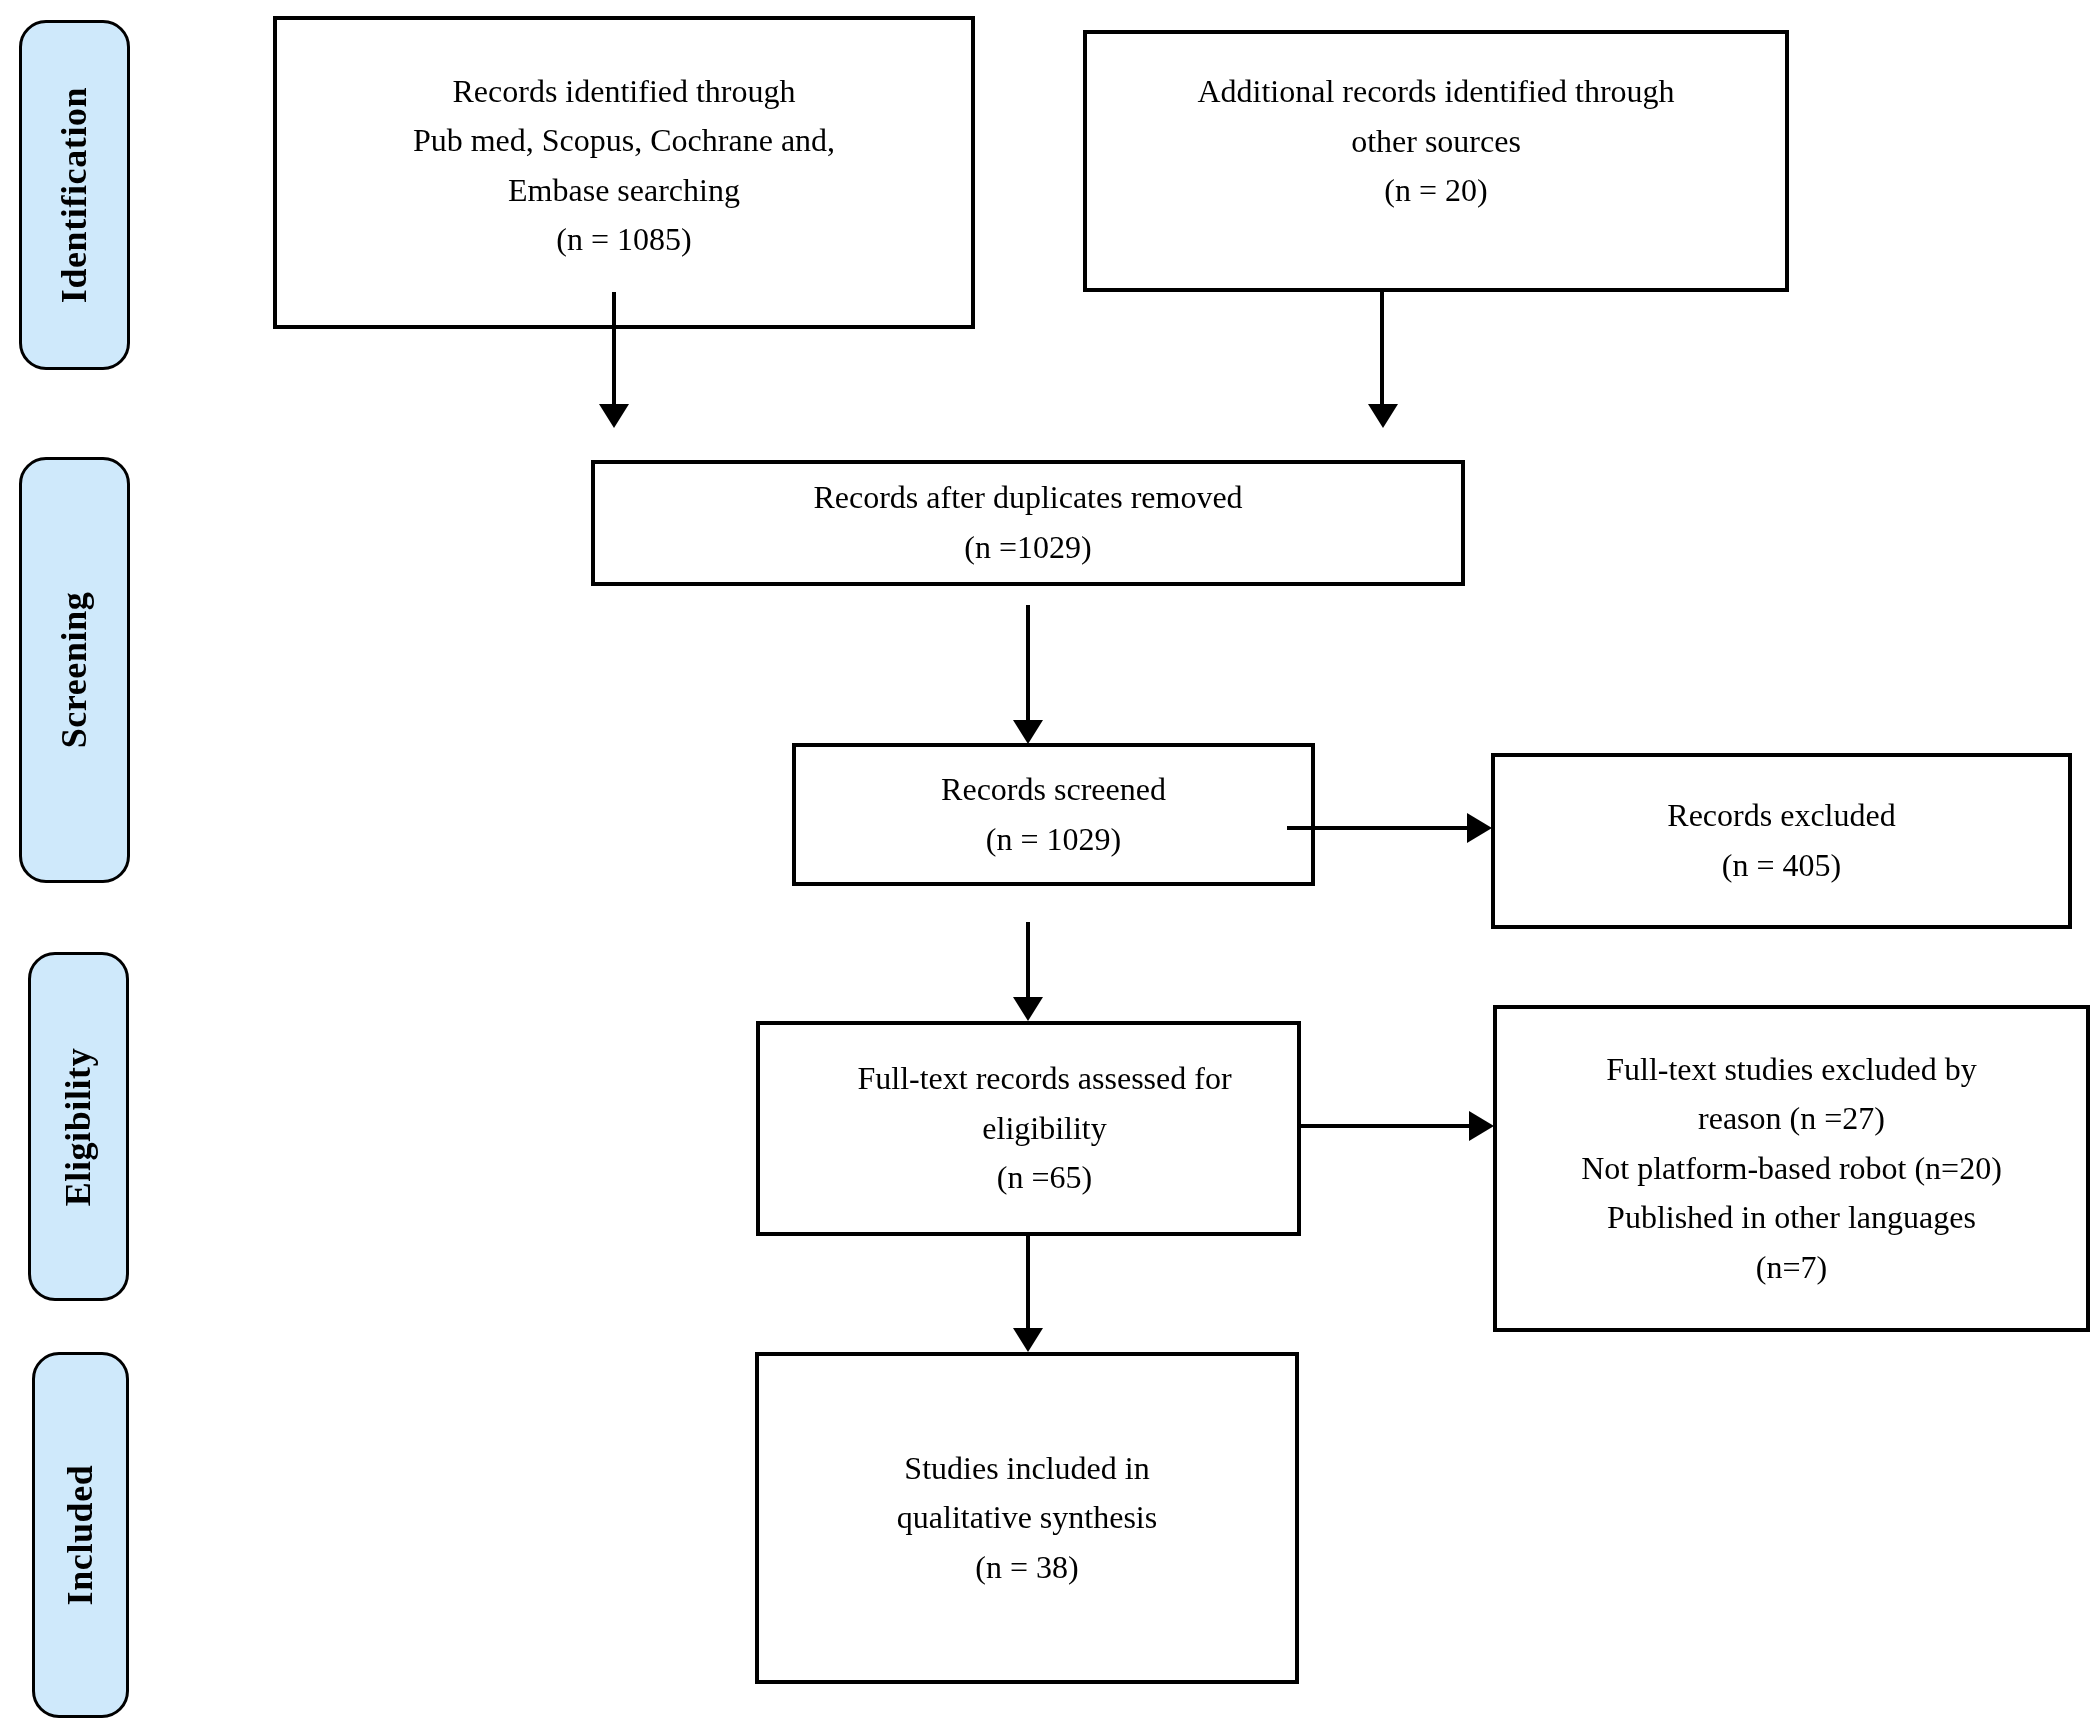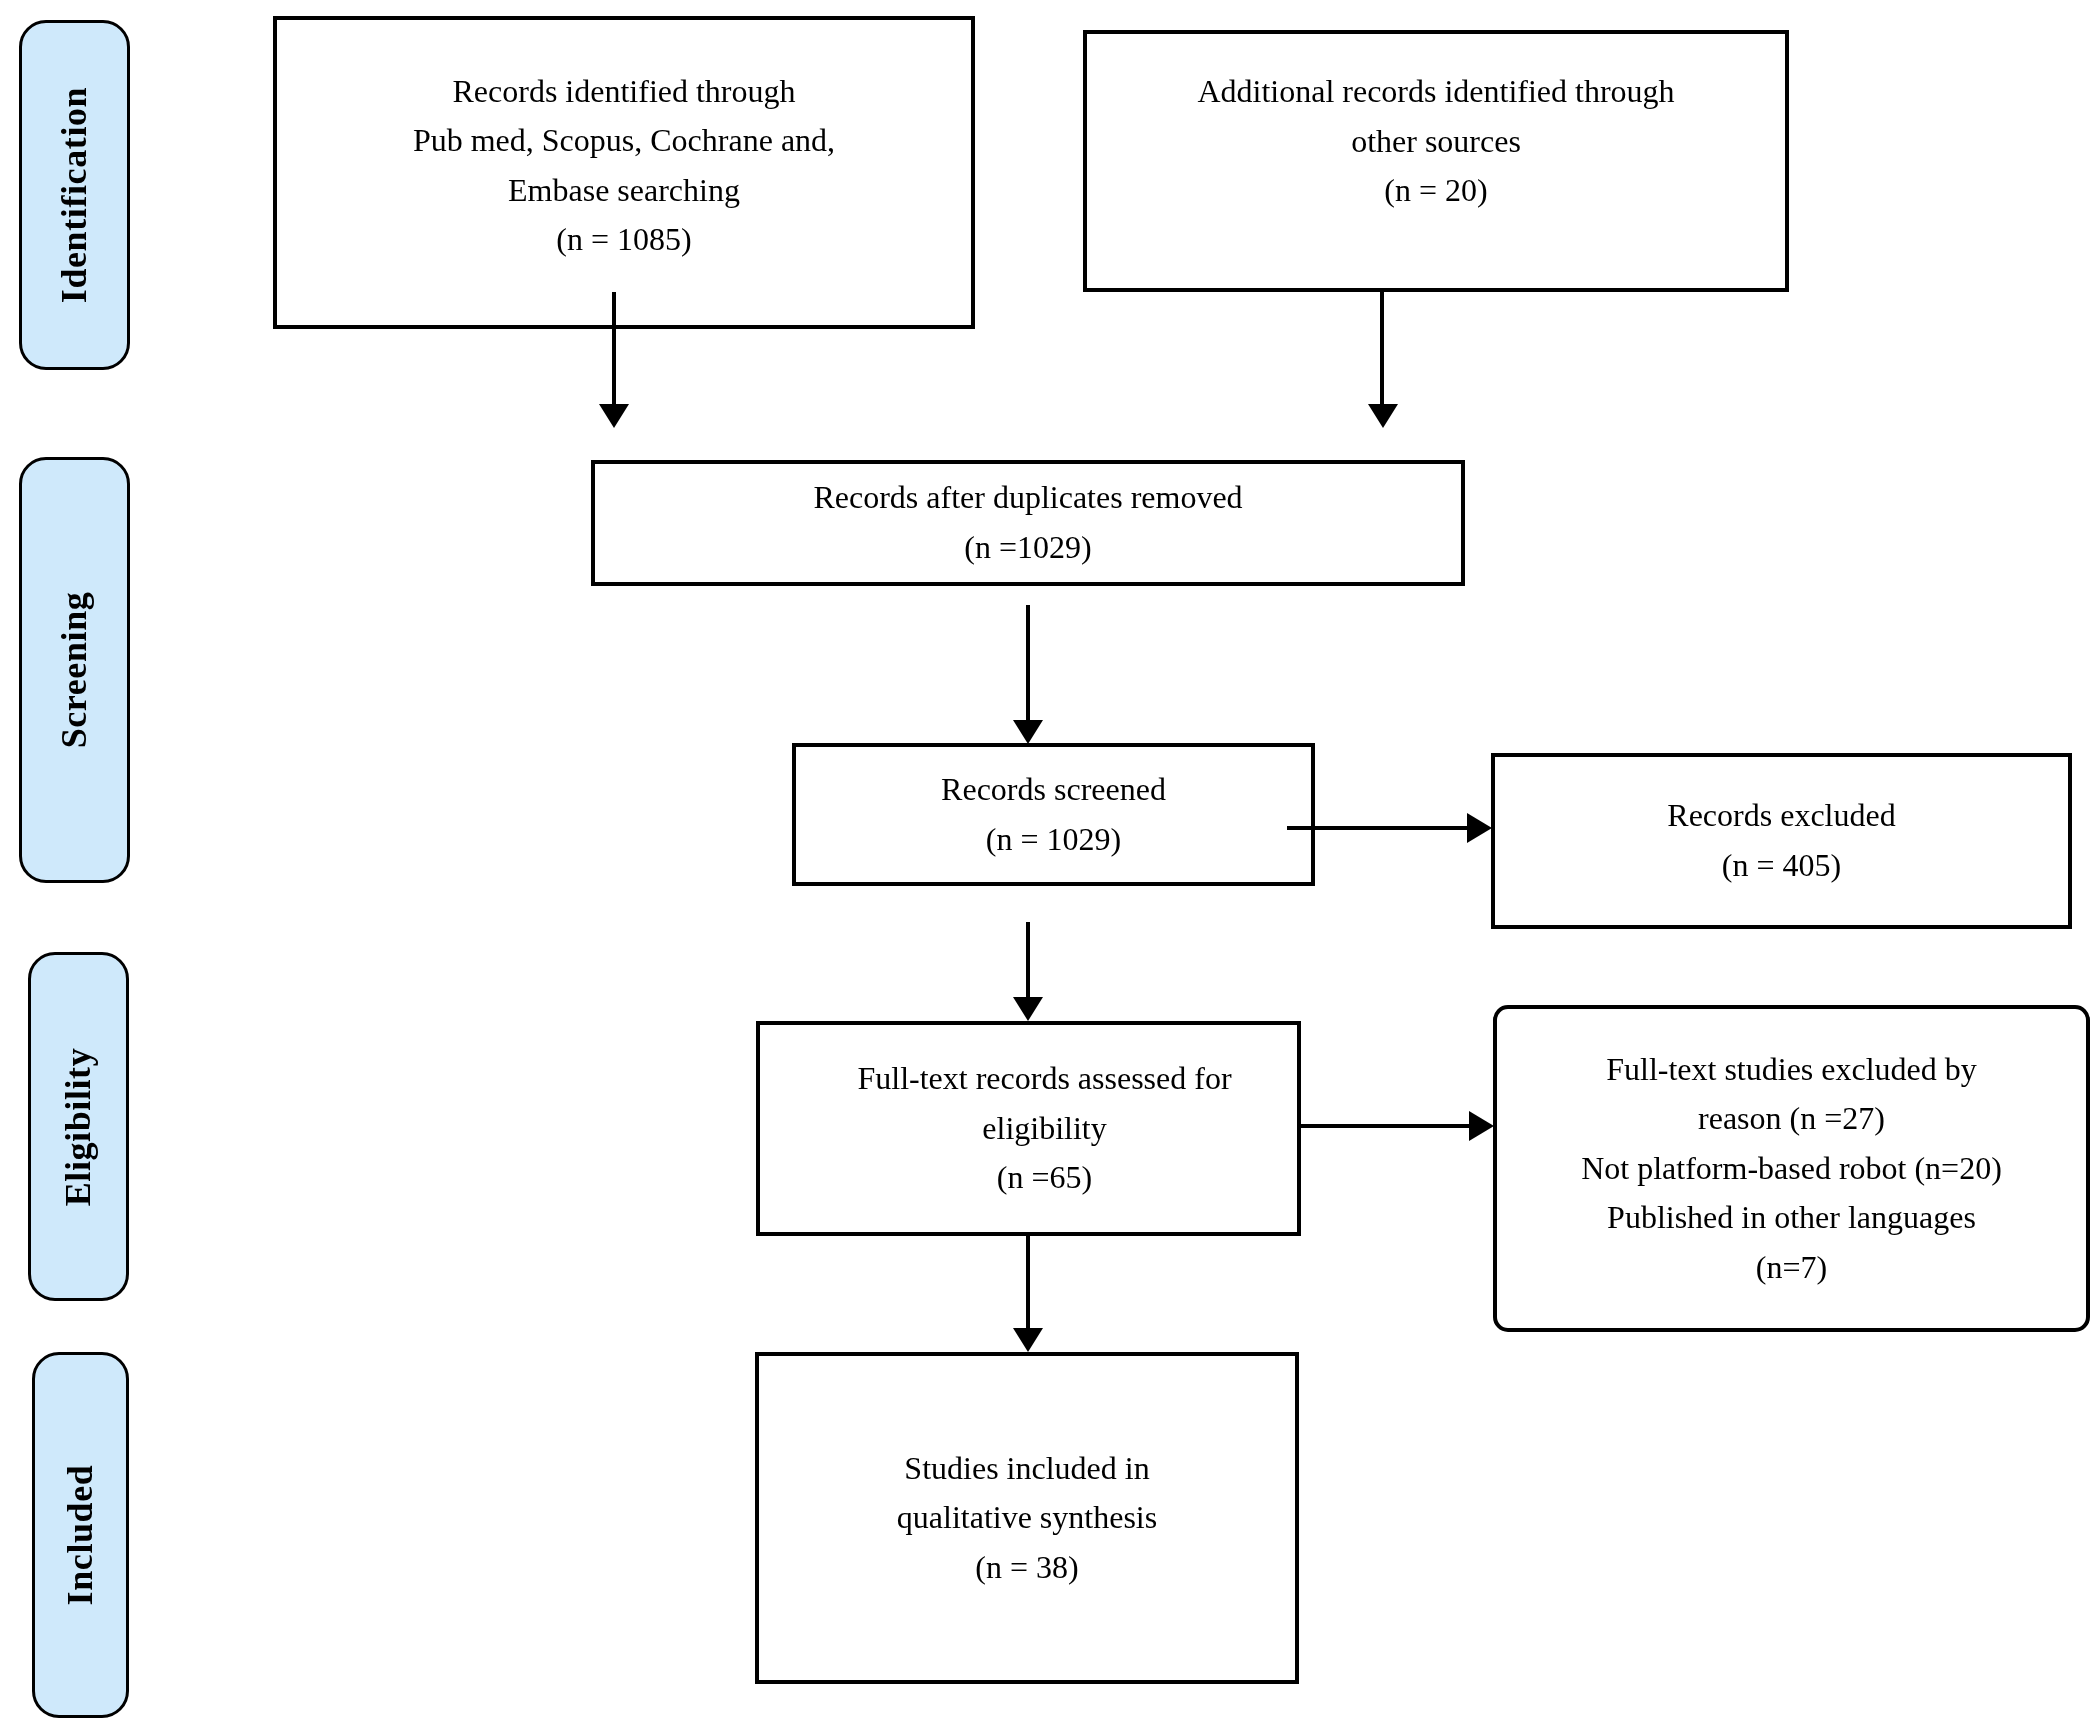--- a/index.html
+++ b/index.html
@@ -29,21 +29,21 @@
   .pbox .txt { white-space: pre-line; }
   .bias-up-sm { padding-bottom: 39px; }
   .bias-up-xs { padding-bottom: 14px; }
 
   .b-identified        { left: 273px;  top: 16.3px;   width: 702px; height: 313px; }
   .b-additional        { left: 1083px; top: 30px;   width: 706px; height: 262px; }
   .b-deduplicated      { left: 591px; top: 427px;  width: 874px; height: 126px; margin-top: 33px; }
   .b-screened          { left: 792px; top: 743px; width: 523px;  height: 143px; }
   .b-excluded          { left: 1491px; top: 753px; width: 581px; height: 176px; }
   .b-fulltext          { left: 756px; top: 1021px; width: 545px;  height: 215px; padding-left: 32px; }
-  .b-fulltext-excluded { left: 1493px; top: 1005px; width: 597px; height: 327px; border-radius: 15px; }
+  .b-fulltext-excluded { left: 1493px; top: 1005px; width: 597px; height: 327px; }
   .b-included          { left: 755px; top: 1352px; width: 544px;  height: 332px; }
 
   
   .stage {
     position: absolute;
     box-sizing: border-box;
     background: var(--stage-fill, #cfe9fb);
     border: 3.4px solid var(--line, #000000);
     border-radius: 27px;
     display: flex;

